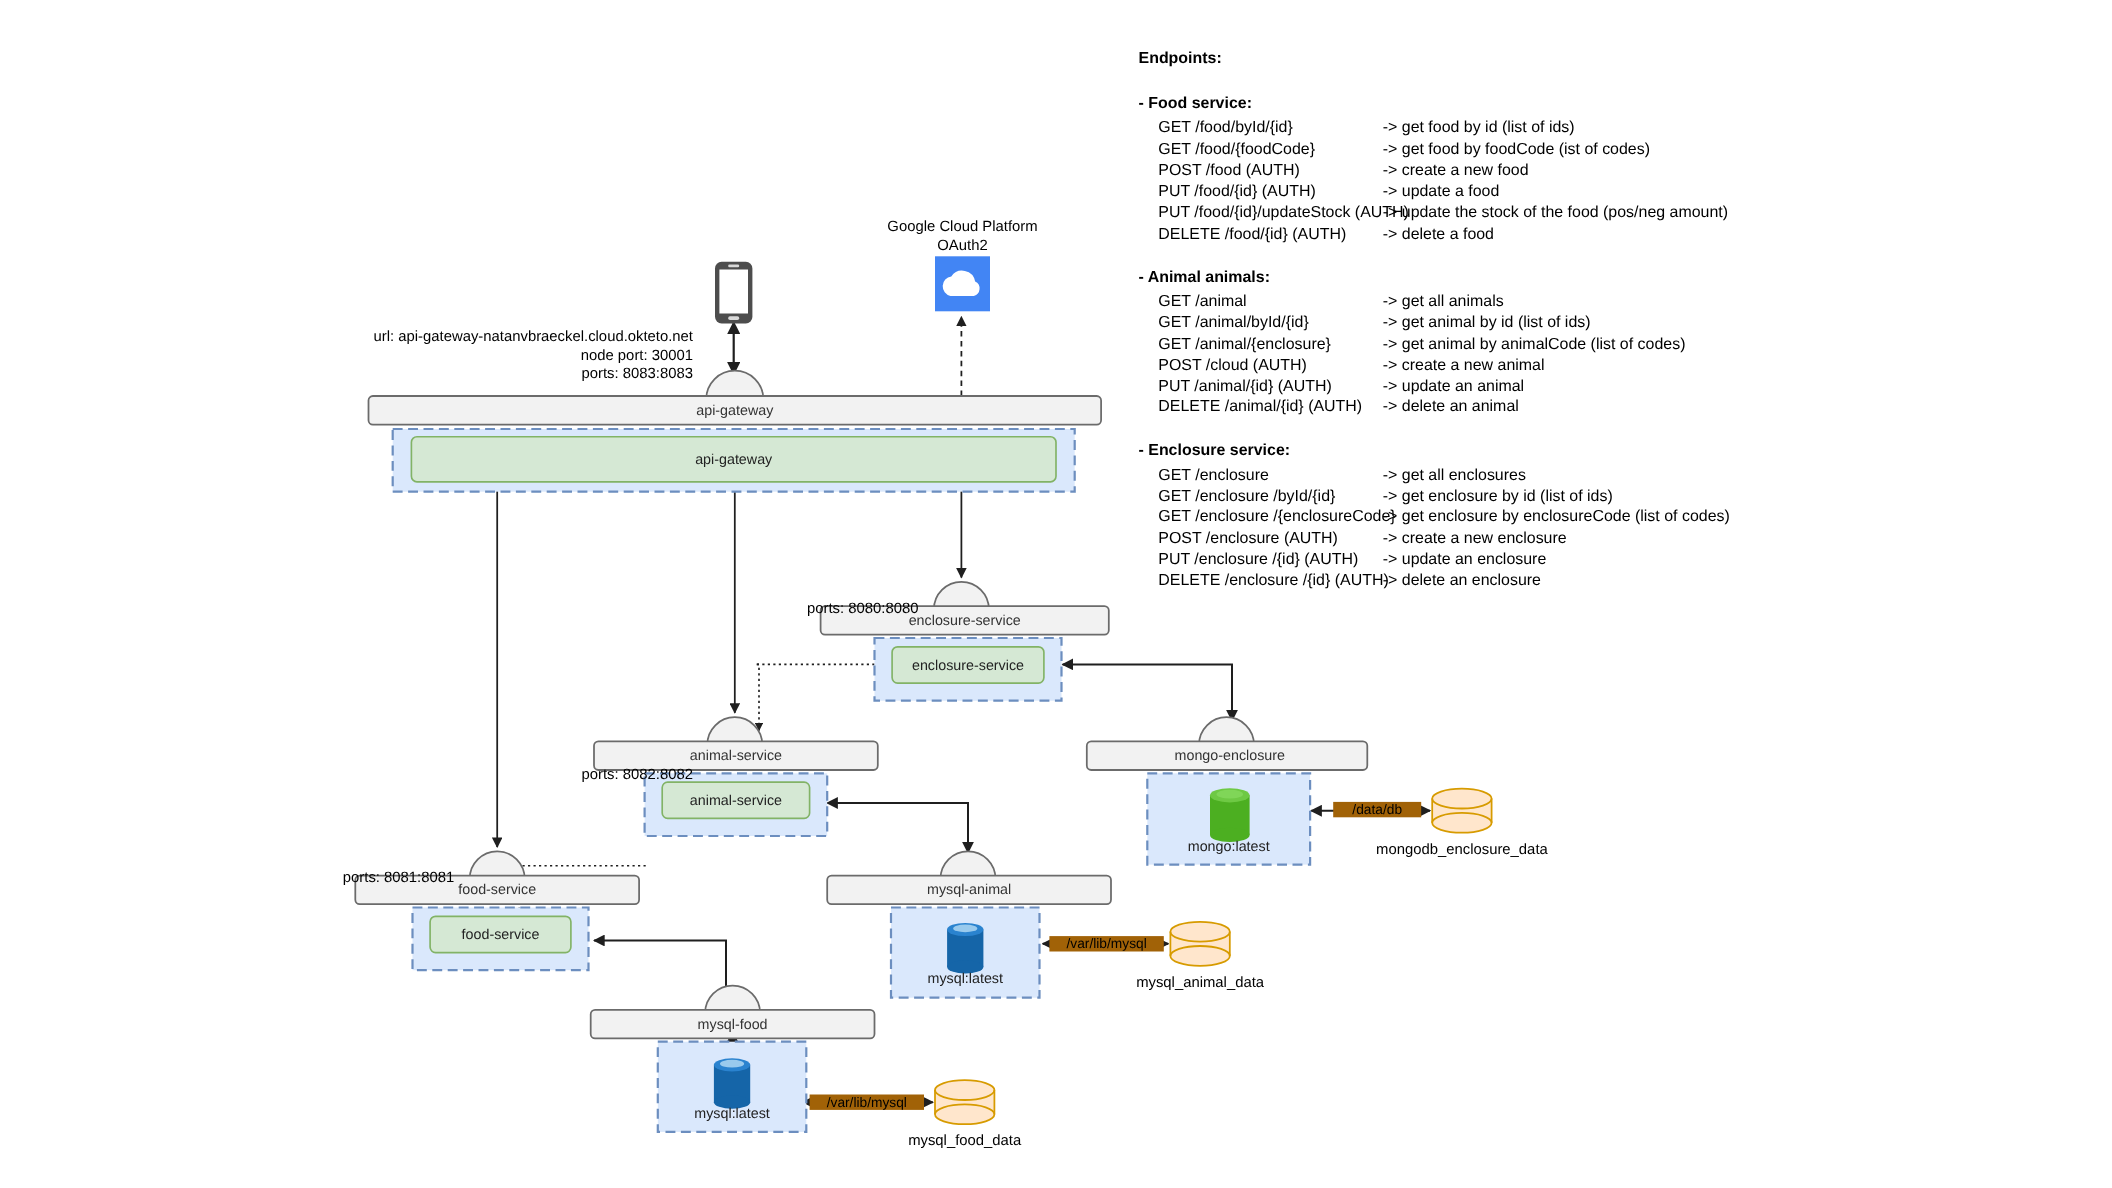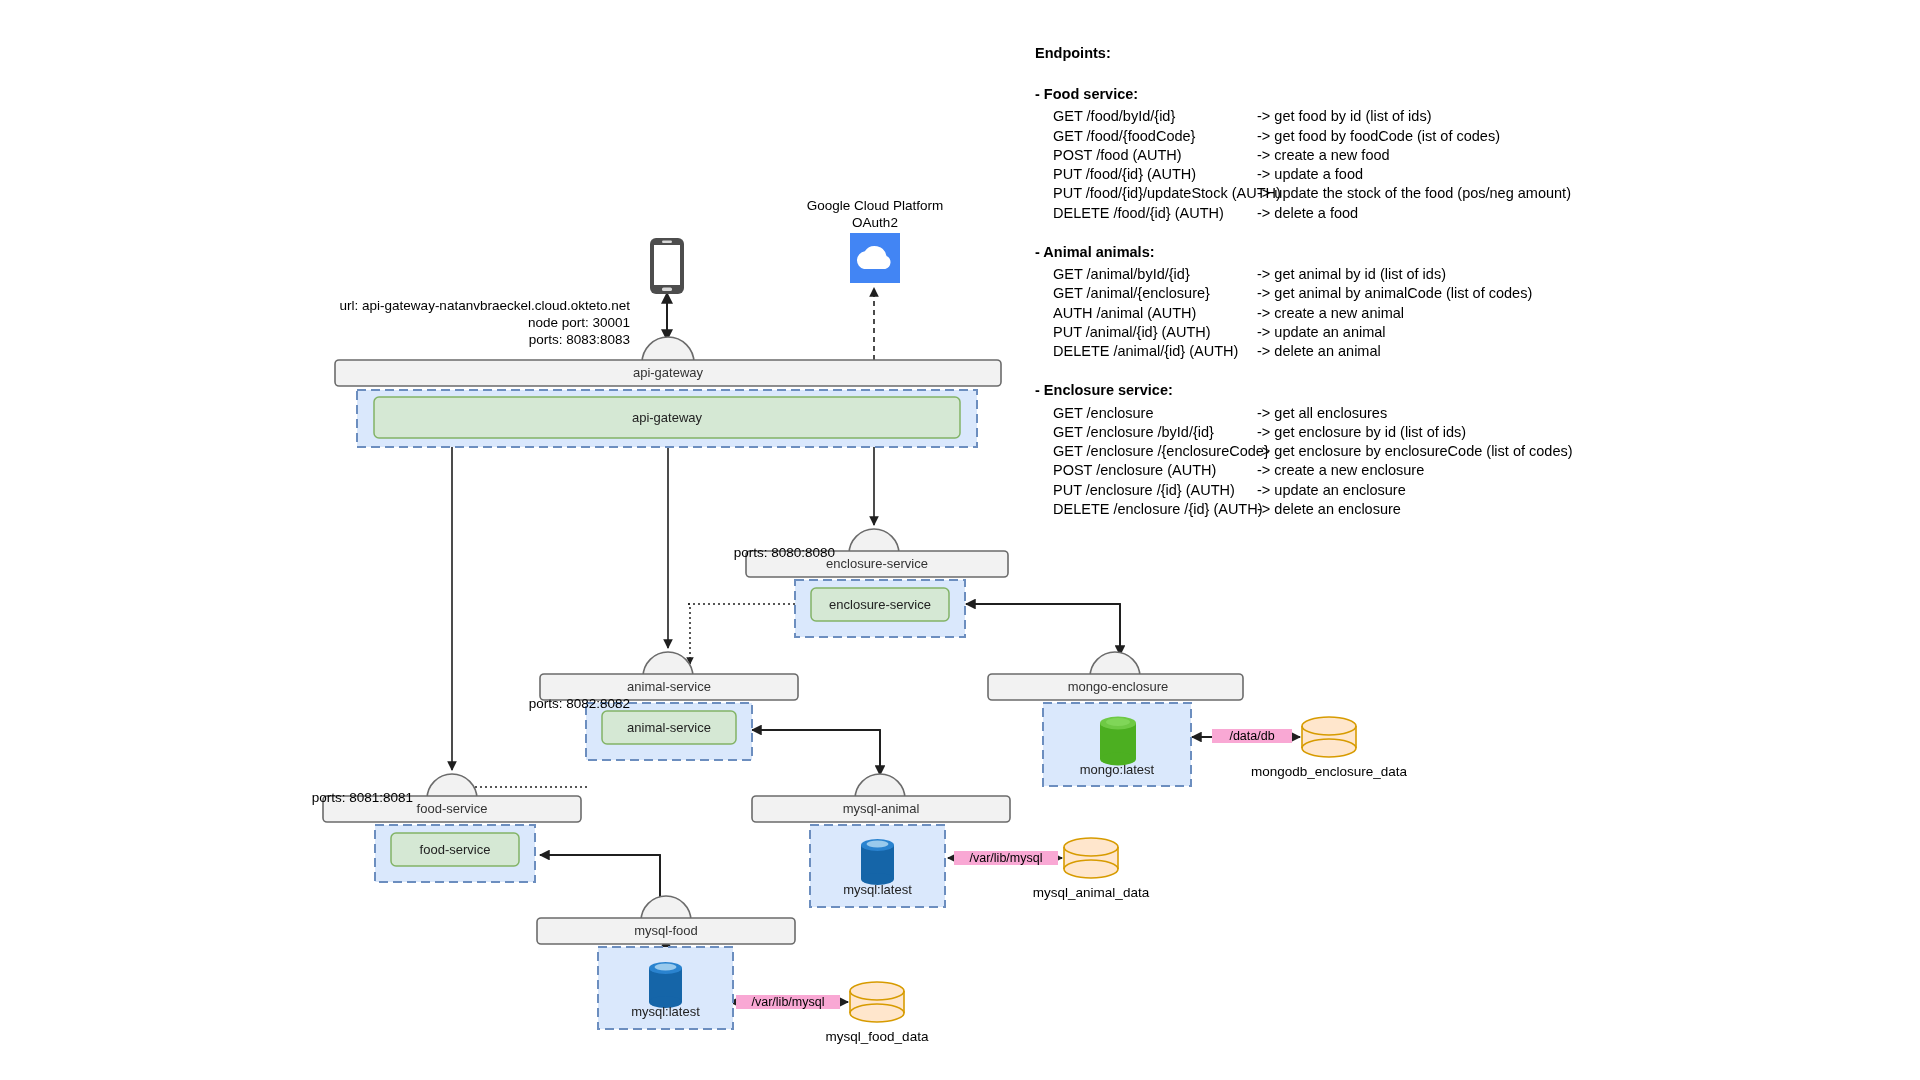--- a/index.html
+++ b/index.html
@@ -92,21 +92,21 @@
     position: absolute;
     font-size: 13.5px;
     color: #000;
     text-align: center;
     white-space: nowrap;
   }
   .mount-label {
     position: absolute;
     font-size: 12.5px;
     color: #000;
-    background: #f9a8d4;
+    background: #a16207;
     white-space: nowrap;
     text-align: center;
   }
   .img-label {
     position: absolute;
     font-size: 13px;
     color: #222;
     text-align: center;
     white-space: nowrap;
   }
@@ -337,29 +337,33 @@
             <div class="ep-desc">-&gt; update the stock of the food (pos/neg amount)</div>
           </div>
           <div class="ep-row">
             <div class="ep-route">DELETE /food/{id} (AUTH)</div>
             <div class="ep-desc">-&gt; delete a food</div>
           </div>
         </div>
         <div class="svc-group">
           <div class="svc-title">- Animal animals:</div>
           <div class="ep-row">
+            <div class="ep-route">GET /animal</div>
+            <div class="ep-desc">-&gt; get all animals</div>
+          </div>
+          <div class="ep-row">
             <div class="ep-route">GET /animal/byId/{id}</div>
             <div class="ep-desc">-&gt; get animal by id (list of ids)</div>
           </div>
           <div class="ep-row">
             <div class="ep-route">GET /animal/{enclosure}</div>
             <div class="ep-desc">-&gt; get animal by animalCode (list of codes)</div>
           </div>
           <div class="ep-row">
-            <div class="ep-route">AUTH /animal (AUTH)</div>
+            <div class="ep-route">POST /cloud (AUTH)</div>
             <div class="ep-desc">-&gt; create a new animal</div>
           </div>
           <div class="ep-row">
             <div class="ep-route">PUT /animal/{id} (AUTH)</div>
             <div class="ep-desc">-&gt; update an animal</div>
           </div>
           <div class="ep-row">
             <div class="ep-route">DELETE /animal/{id} (AUTH)</div>
             <div class="ep-desc">-&gt; delete an animal</div>
           </div>

